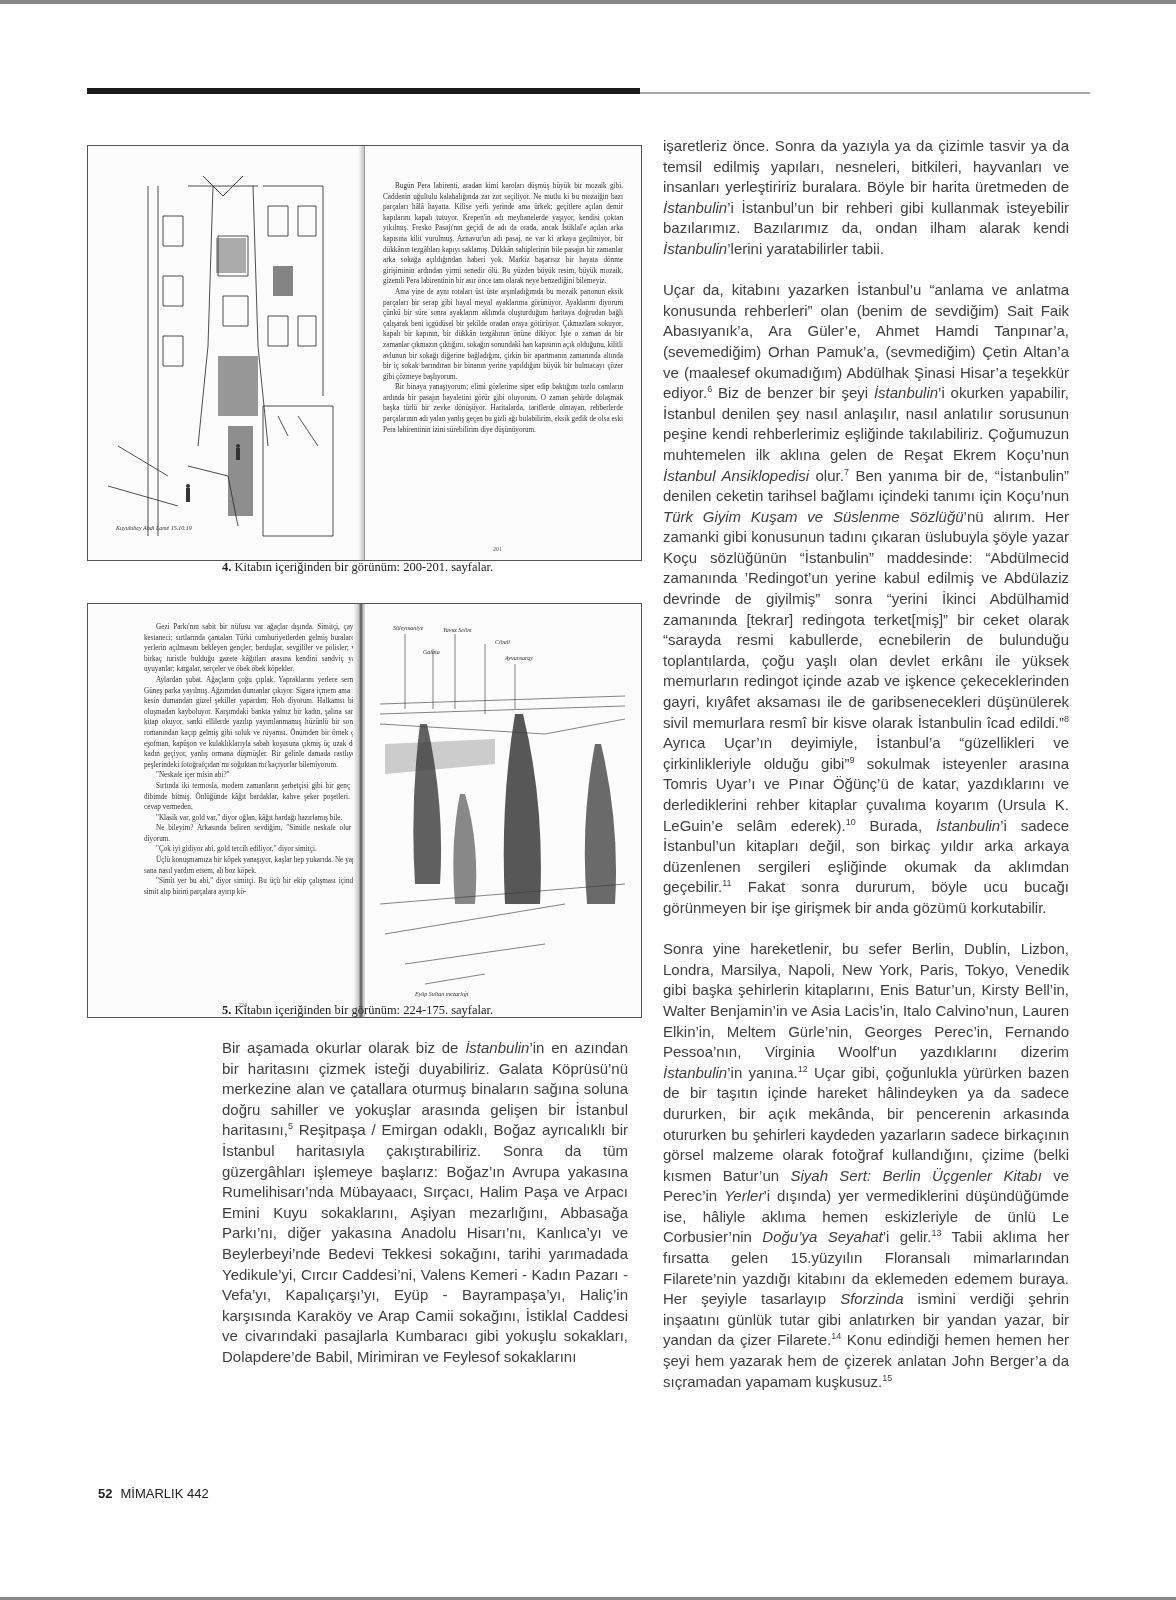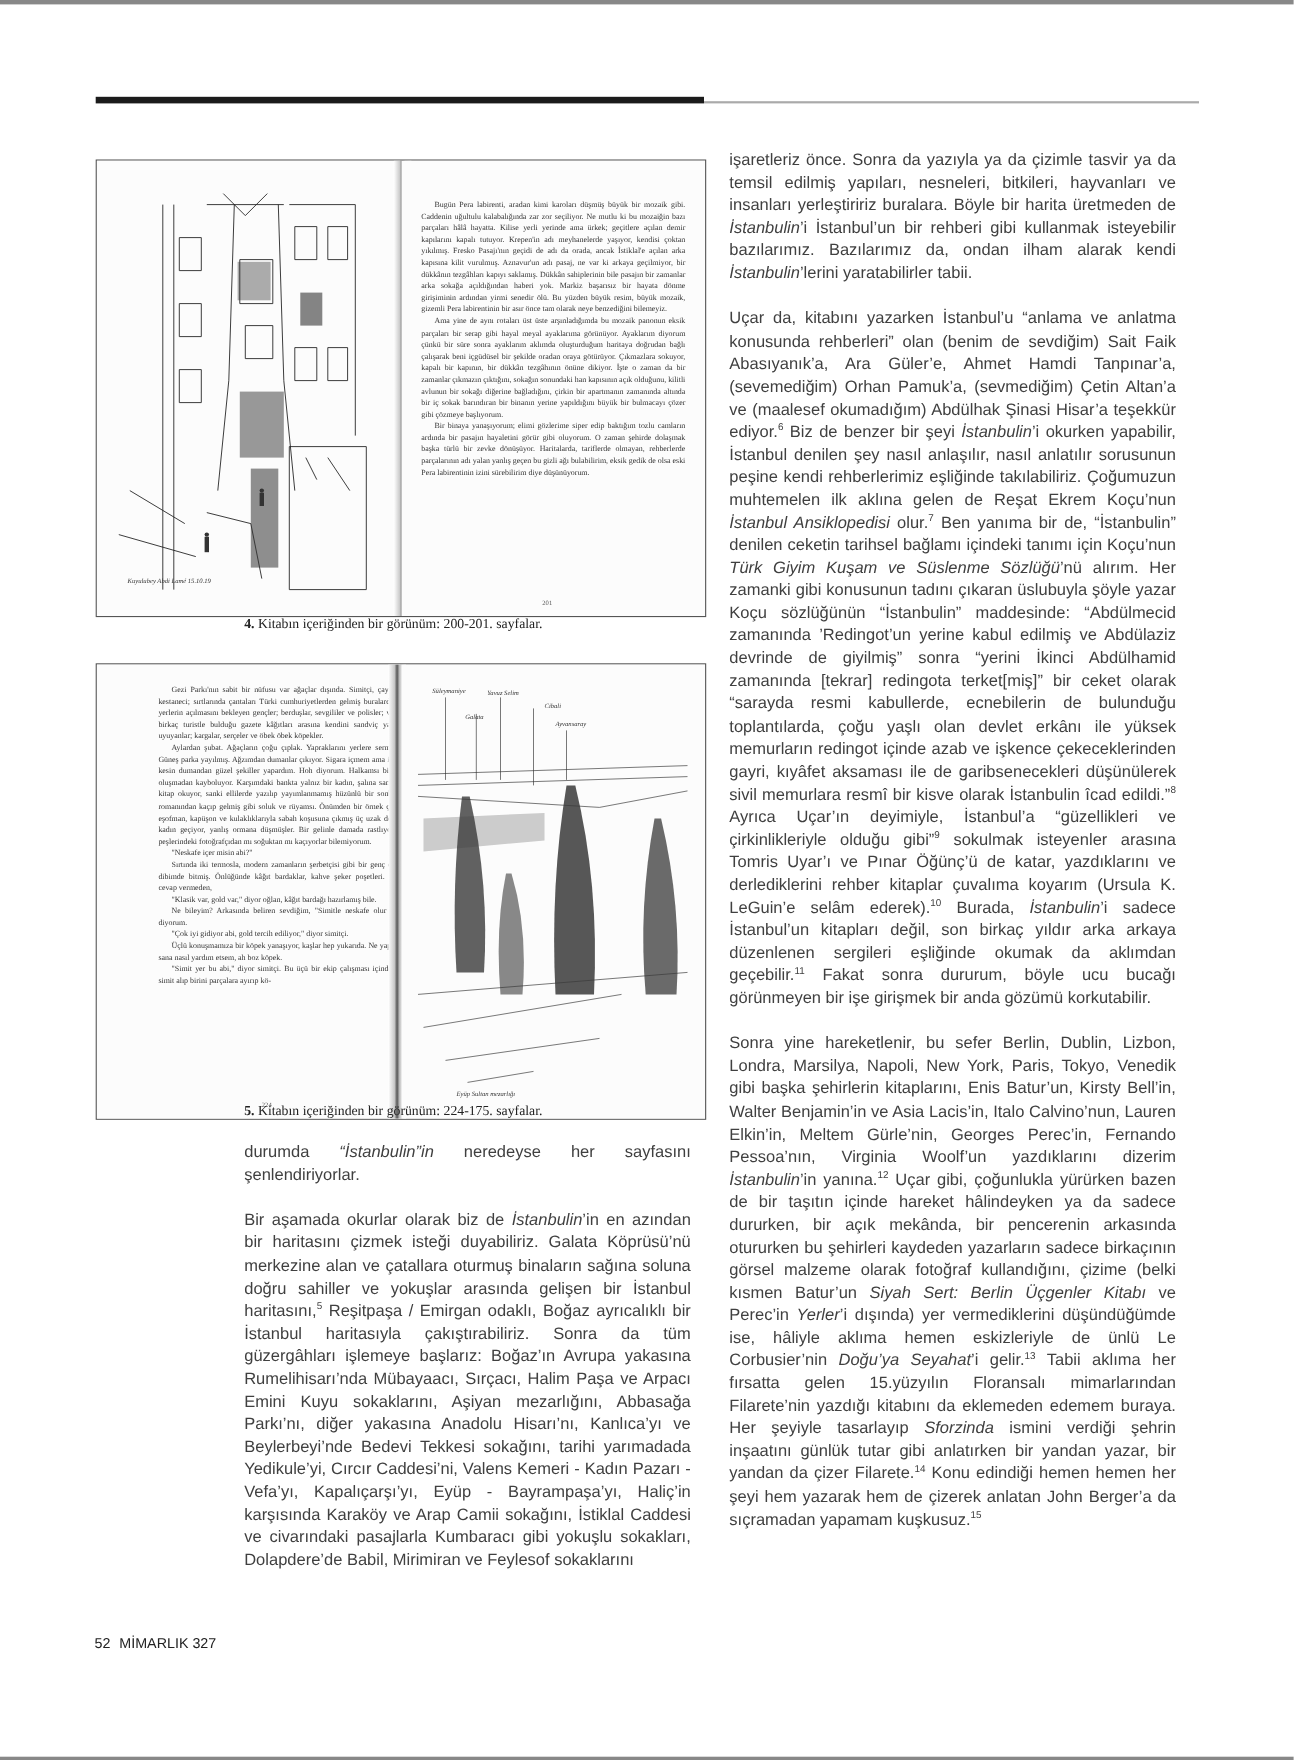--- a/index.html
+++ b/index.html
@@ -28,21 +28,21 @@
   .caption b { font-weight:bold; }
 
   .col { position:absolute; font-size:15px; line-height:20.6px; text-align:justify; color:#404040; }
   .col p { margin:0 0 20.6px 0; }
   .col i { font-style:italic; }
   .col sup { font-size:9px; line-height:0; vertical-align:super; }
   #col-left { left:222px; top:1038px; width:406px; }
   #col-right { left:663px; top:136px; width:406px; }
 
   .footer { position:absolute; left:86px; top:1486px; font-size:13px; color:#222; }
-  .footer .num { font-weight:normal; margin-right:8px; }
+  .footer .num { font-weight:bold; margin-right:8px;margin-left:12px; }
 </style>
 </head>
 <body>
 
 <div class="topbar"></div>
 <div class="rule-thick"></div>
 <div class="rule-thin"></div>
 
 <div class="figure" id="fig4">
   <div class="page left">
@@ -123,26 +123,25 @@
         <path d="M20 140 L130 135 L130 160 L20 170 Z" opacity="0.25"></path>
       </g>
     </svg>
   </div>
 </div>
 <div class="caption" style="top:1003px;">
   <b>5.</b><span> Kitabın içeriğinden bir görünüm: 224-175. sayfalar.</span>
 </div>
 
 <div class="col" id="col-left">
-  <p><span>durumda </span><i>“İstanbulin”in</i><span> neredeyse her sayfasını şenlendiriyorlar.</span></p>
   <p><span>Bir aşamada okurlar olarak biz de </span><i>İstanbulin</i><span>’in en azından bir haritasını çizmek isteği duyabiliriz. Galata Köprüsü’nü merkezine alan ve çatallara oturmuş binaların sağına soluna doğru sahiller ve yokuşlar arasında gelişen bir İstanbul haritasını,</span><sup>5</sup><span> Reşitpaşa / Emirgan odaklı, Boğaz ayrıcalıklı bir İstanbul haritasıyla çakıştırabiliriz. Sonra da tüm güzergâhları işlemeye başlarız: Boğaz’ın Avrupa yakasına Rumelihisarı’nda Mübayaacı, Sırçacı, Halim Paşa ve Arpacı Emini Kuyu sokaklarını, Aşiyan mezarlığını, Abbasağa Parkı’nı, diğer yakasına Anadolu Hisarı’nı, Kanlıca’yı ve Beylerbeyi’nde Bedevi Tekkesi sokağını, tarihi yarımadada Yedikule’yi, Cırcır Caddesi’ni, Valens Kemeri - Kadın Pazarı - Vefa’yı, Kapalıçarşı’yı, Eyüp - Bayrampaşa’yı, Haliç’in karşısında Karaköy ve Arap Camii sokağını, İstiklal Caddesi ve civarındaki pasajlarla Kumbaracı gibi yokuşlu sokakları, Dolapdere’de Babil, Mirimiran ve Feylesof sokaklarını</span></p>
 </div>
 
 <div class="col" id="col-right">
   <p><span>işaretleriz önce. Sonra da yazıyla ya da çizimle tasvir ya da temsil edilmiş yapıları, nesneleri, bitkileri, hayvanları ve insanları yerleştiririz buralara. Böyle bir harita üretmeden de </span><i>İstanbulin</i><span>’i İstanbul’un bir rehberi gibi kullanmak isteyebilir bazılarımız. Bazılarımız da, ondan ilham alarak kendi </span><i>İstanbulin</i><span>’lerini yaratabilirler tabii.</span></p>
   <p><span>Uçar da, kitabını yazarken İstanbul’u “anlama ve anlatma konusunda rehberleri” olan (benim de sevdiğim) Sait Faik Abasıyanık’a, Ara Güler’e, Ahmet Hamdi Tanpınar’a, (sevemediğim) Orhan Pamuk’a, (sevmediğim) Çetin Altan’a ve (maalesef okumadığım) Abdülhak Şinasi Hisar’a teşekkür ediyor.</span><sup>6</sup><span> Biz de benzer bir şeyi </span><i>İstanbulin</i><span>’i okurken yapabilir, İstanbul denilen şey nasıl anlaşılır, nasıl anlatılır sorusunun peşine kendi rehberlerimiz eşliğinde takılabiliriz. Çoğumuzun muhtemelen ilk aklına gelen de Reşat Ekrem Koçu’nun </span><i>İstanbul Ansiklopedisi</i><span> olur.</span><sup>7</sup><span> Ben yanıma bir de, “İstanbulin” denilen ceketin tarihsel bağlamı içindeki tanımı için Koçu’nun </span><i>Türk Giyim Kuşam ve Süslenme Sözlüğü</i><span>’nü alırım. Her zamanki gibi konusunun tadını çıkaran üslubuyla şöyle yazar Koçu sözlüğünün “İstanbulin” maddesinde: “Abdülmecid zamanında ’Redingot’un yerine kabul edilmiş ve Abdülaziz devrinde de giyilmiş” sonra “yerini İkinci Abdülhamid zamanında [tekrar] redingota terket[miş]” bir ceket olarak “sarayda resmi kabullerde, ecnebilerin de bulunduğu toplantılarda, çoğu yaşlı olan devlet erkânı ile yüksek memurların redingot içinde azab ve işkence çekeceklerinden gayri, kıyâfet aksaması ile de garibsenecekleri düşünülerek sivil memurlara resmî bir kisve olarak İstanbulin îcad edildi.”</span><sup>8</sup><span> Ayrıca Uçar’ın deyimiyle, İstanbul’a “güzellikleri ve çirkinlikleriyle olduğu gibi”</span><sup>9</sup><span> sokulmak isteyenler arasına Tomris Uyar’ı ve Pınar Öğünç’ü de katar, yazdıklarını ve derlediklerini rehber kitaplar çuvalıma koyarım (Ursula K. LeGuin’e selâm ederek).</span><sup>10</sup><span> Burada, </span><i>İstanbulin</i><span>’i sadece İstanbul’un kitapları değil, son birkaç yıldır arka arkaya düzenlenen sergileri eşliğinde okumak da aklımdan geçebilir.</span><sup>11</sup><span> Fakat sonra dururum, böyle ucu bucağı görünmeyen bir işe girişmek bir anda gözümü korkutabilir.</span></p>
   <p><span>Sonra yine hareketlenir, bu sefer Berlin, Dublin, Lizbon, Londra, Marsilya, Napoli, New York, Paris, Tokyo, Venedik gibi başka şehirlerin kitaplarını, Enis Batur’un, Kirsty Bell’in, Walter Benjamin’in ve Asia Lacis’in, Italo Calvino’nun, Lauren Elkin’in, Meltem Gürle’nin, Georges Perec’in, Fernando Pessoa’nın, Virginia Woolf’un yazdıklarını dizerim </span><i>İstanbulin</i><span>’in yanına.</span><sup>12</sup><span> Uçar gibi, çoğunlukla yürürken bazen de bir taşıtın içinde hareket hâlindeyken ya da sadece dururken, bir açık mekânda, bir pencerenin arkasında otururken bu şehirleri kaydeden yazarların sadece birkaçının görsel malzeme olarak fotoğraf kullandığını, çizime (belki kısmen Batur’un </span><i>Siyah Sert: Berlin Üçgenler Kitabı</i><span> ve Perec’in </span><i>Yerler</i><span>’i dışında) yer vermediklerini düşündüğümde ise, hâliyle aklıma hemen eskizleriyle de ünlü Le Corbusier’nin </span><i>Doğu’ya Seyahat</i><span>’i gelir.</span><sup>13</sup><span> Tabii aklıma her fırsatta gelen 15.yüzyılın Floransalı mimarlarından Filarete’nin yazdığı kitabını da eklemeden edemem buraya. Her şeyiyle tasarlayıp </span><i>Sforzinda</i><span> ismini verdiği şehrin inşaatını günlük tutar gibi anlatırken bir yandan yazar, bir yandan da çizer Filarete.</span><sup>14</sup><span> Konu edindiği hemen hemen her şeyi hem yazarak hem de çizerek anlatan John Berger’a da sıçramadan yapamam kuşkusuz.</span><sup>15</sup></p>
 </div>
 
 <div class="footer">
-  <span class="num">52</span><span>MİMARLIK 327</span>
+  <span class="num">52</span><span>MİMARLIK 442</span>
 </div>
 <div class="botbar"></div>
 
 </body></html>

